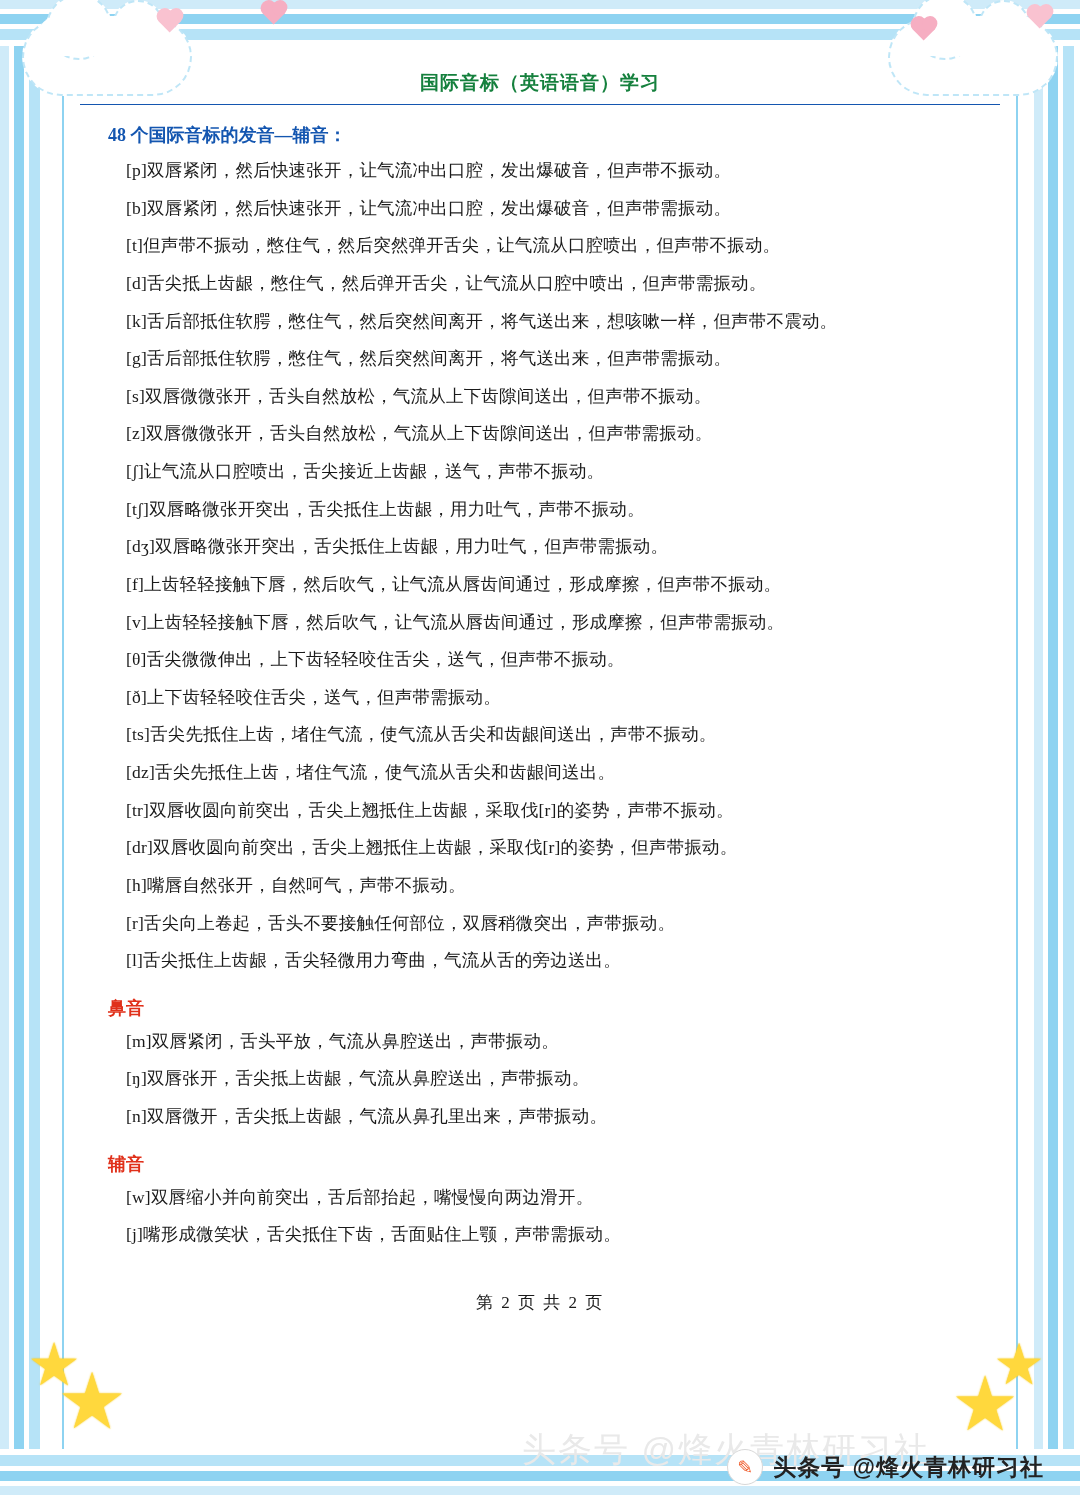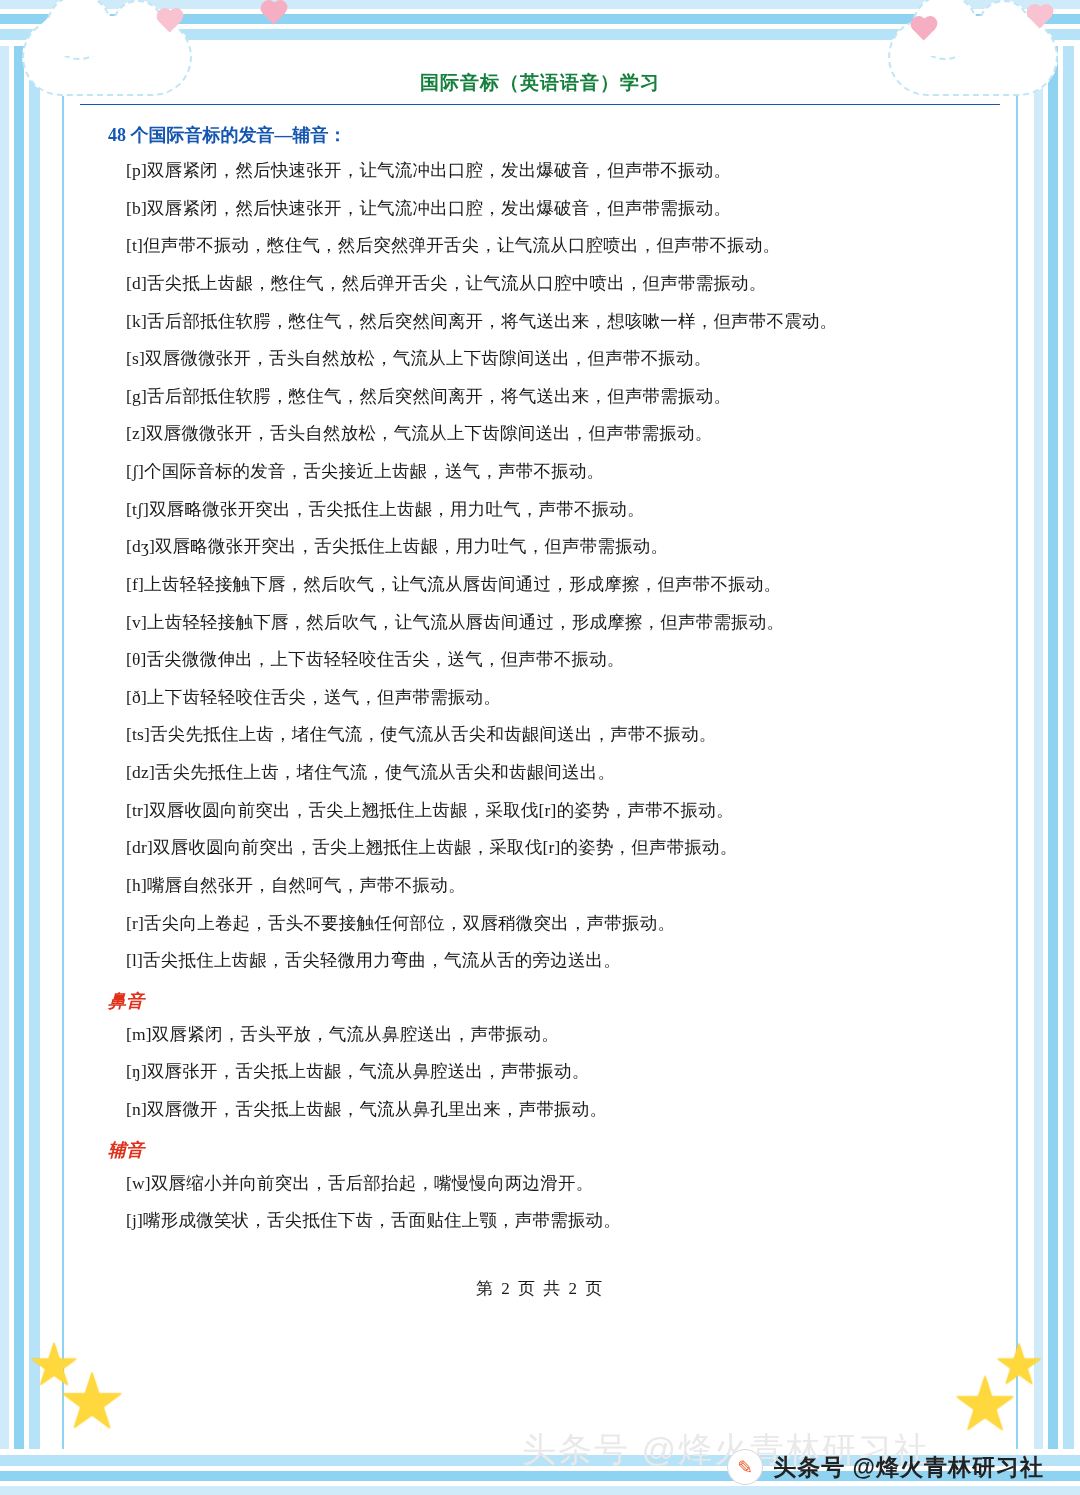--- a/index.html
+++ b/index.html
@@ -163,23 +163,22 @@
     margin-bottom: 18px;
   }
   .section-heading {
     color: #1456b0;
     font-weight: bold;
     font-size: 18px;
     margin: 0 0 12px 28px;
   }
   .section-heading.red {
     color: #e0301a;
-    margin-top: 16px;
+    margin-top: 23px;
     margin-bottom: 10px;
-    font-style: italic;
   }
   .line {
     font-size: 17.5px;
     color: #1a1a1a;
     margin: 0 0 14px 46px;
     line-height: 1.35;
     letter-spacing: 0.2px;
   }
   .page-footer {
     text-align: center;
@@ -262,24 +261,24 @@
   <div class="title-rule"></div>
 
   <div class="section-heading">48 个国际音标的发音—辅音：</div>
 
   <div>
     <p class="line">[p]双唇紧闭，然后快速张开，让气流冲出口腔，发出爆破音，但声带不振动。</p>
     <p class="line">[b]双唇紧闭，然后快速张开，让气流冲出口腔，发出爆破音，但声带需振动。</p>
     <p class="line">[t]但声带不振动，憋住气，然后突然弹开舌尖，让气流从口腔喷出，但声带不振动。</p>
     <p class="line">[d]舌尖抵上齿龈，憋住气，然后弹开舌尖，让气流从口腔中喷出，但声带需振动。</p>
     <p class="line">[k]舌后部抵住软腭，憋住气，然后突然间离开，将气送出来，想咳嗽一样，但声带不震动。</p>
+    <p class="line">[g]舌后部抵住软腭，憋住气，然后突然间离开，将气送出来，但声带需振动。</p>
     <p class="line">[s]双唇微微张开，舌头自然放松，气流从上下齿隙间送出，但声带不振动。</p>
-    <p class="line">[g]舌后部抵住软腭，憋住气，然后突然间离开，将气送出来，但声带需振动。</p>
     <p class="line">[z]双唇微微张开，舌头自然放松，气流从上下齿隙间送出，但声带需振动。</p>
-    <p class="line">[ʃ]个国际音标的发音，舌尖接近上齿龈，送气，声带不振动。</p>
+    <p class="line">[ʃ]让气流从口腔喷出，舌尖接近上齿龈，送气，声带不振动。</p>
     <p class="line">[tʃ]双唇略微张开突出，舌尖抵住上齿龈，用力吐气，声带不振动。</p>
     <p class="line">[dʒ]双唇略微张开突出，舌尖抵住上齿龈，用力吐气，但声带需振动。</p>
     <p class="line">[f]上齿轻轻接触下唇，然后吹气，让气流从唇齿间通过，形成摩擦，但声带不振动。</p>
     <p class="line">[v]上齿轻轻接触下唇，然后吹气，让气流从唇齿间通过，形成摩擦，但声带需振动。</p>
     <p class="line">[θ]舌尖微微伸出，上下齿轻轻咬住舌尖，送气，但声带不振动。</p>
     <p class="line">[ð]上下齿轻轻咬住舌尖，送气，但声带需振动。</p>
     <p class="line">[ts]舌尖先抵住上齿，堵住气流，使气流从舌尖和齿龈间送出，声带不振动。</p>
     <p class="line">[dz]舌尖先抵住上齿，堵住气流，使气流从舌尖和齿龈间送出。</p>
     <p class="line">[tr]双唇收圆向前突出，舌尖上翘抵住上齿龈，采取伐[r]的姿势，声带不振动。</p>
     <p class="line">[dr]双唇收圆向前突出，舌尖上翘抵住上齿龈，采取伐[r]的姿势，但声带振动。</p>

